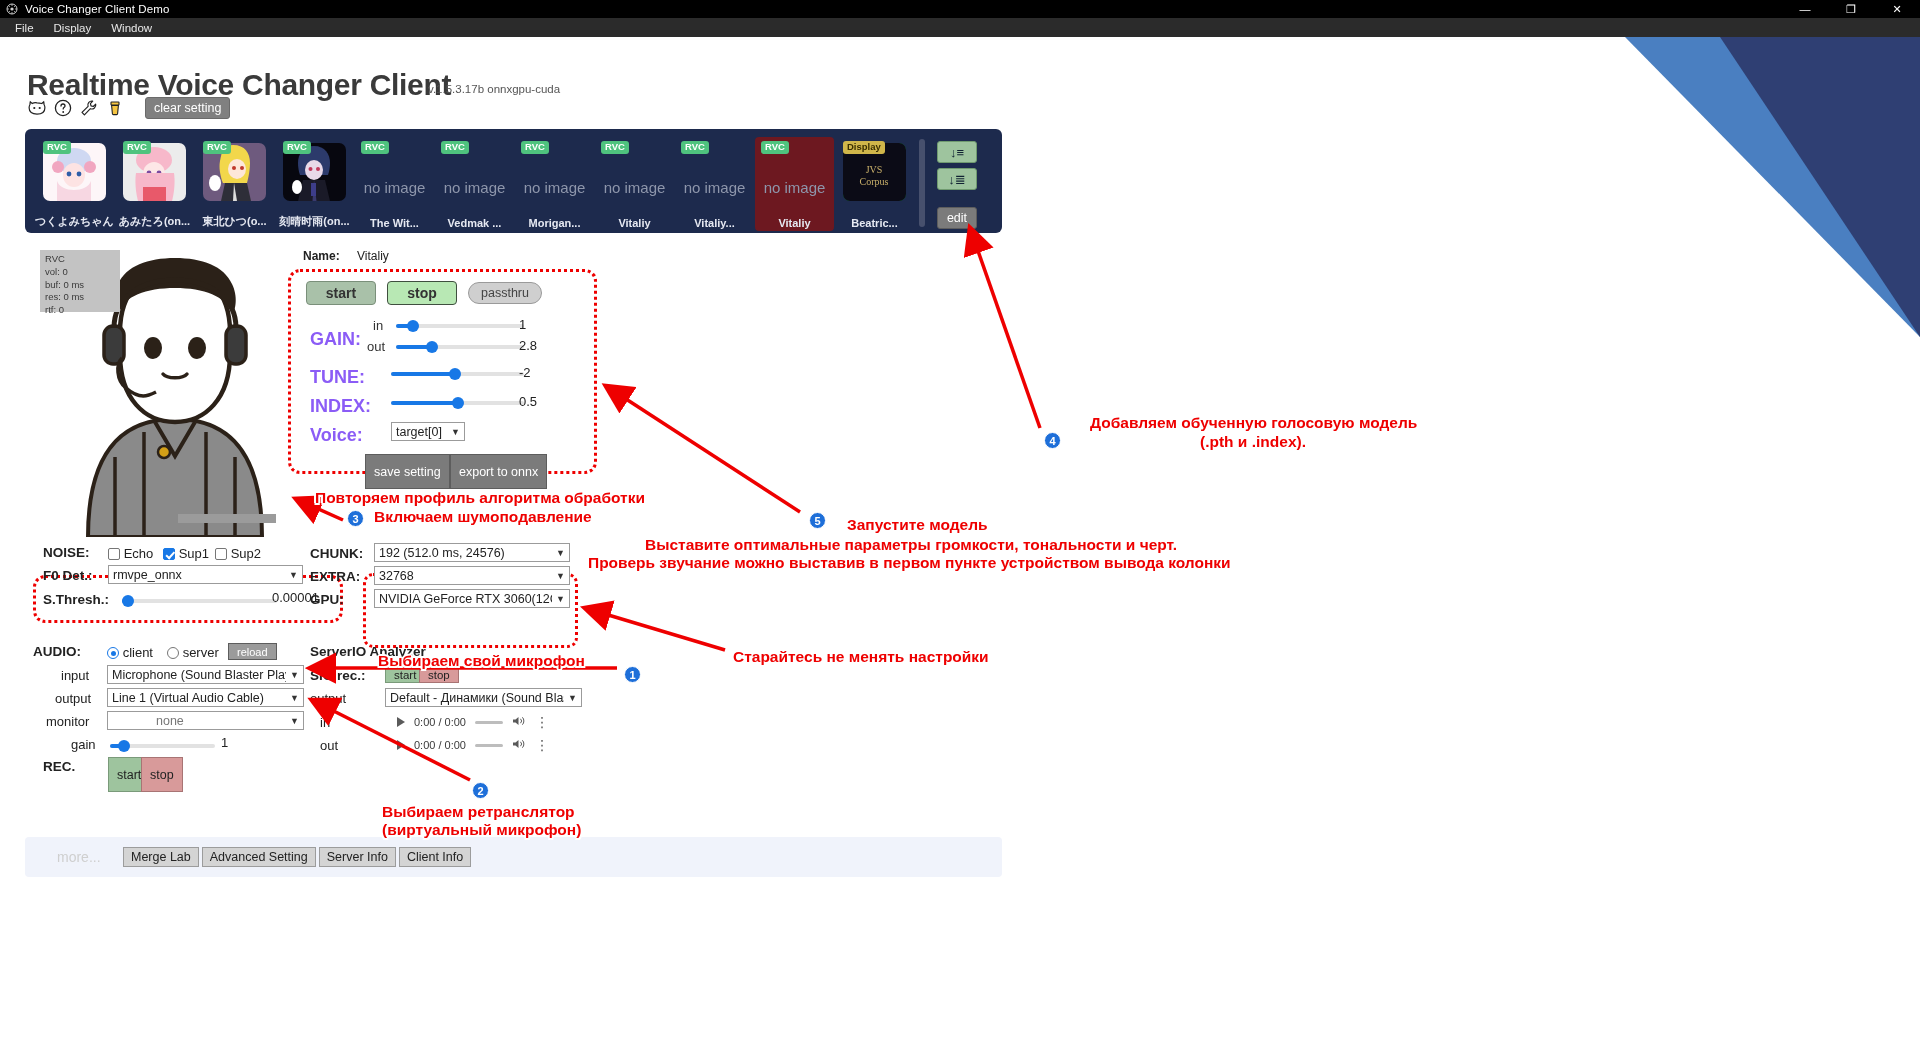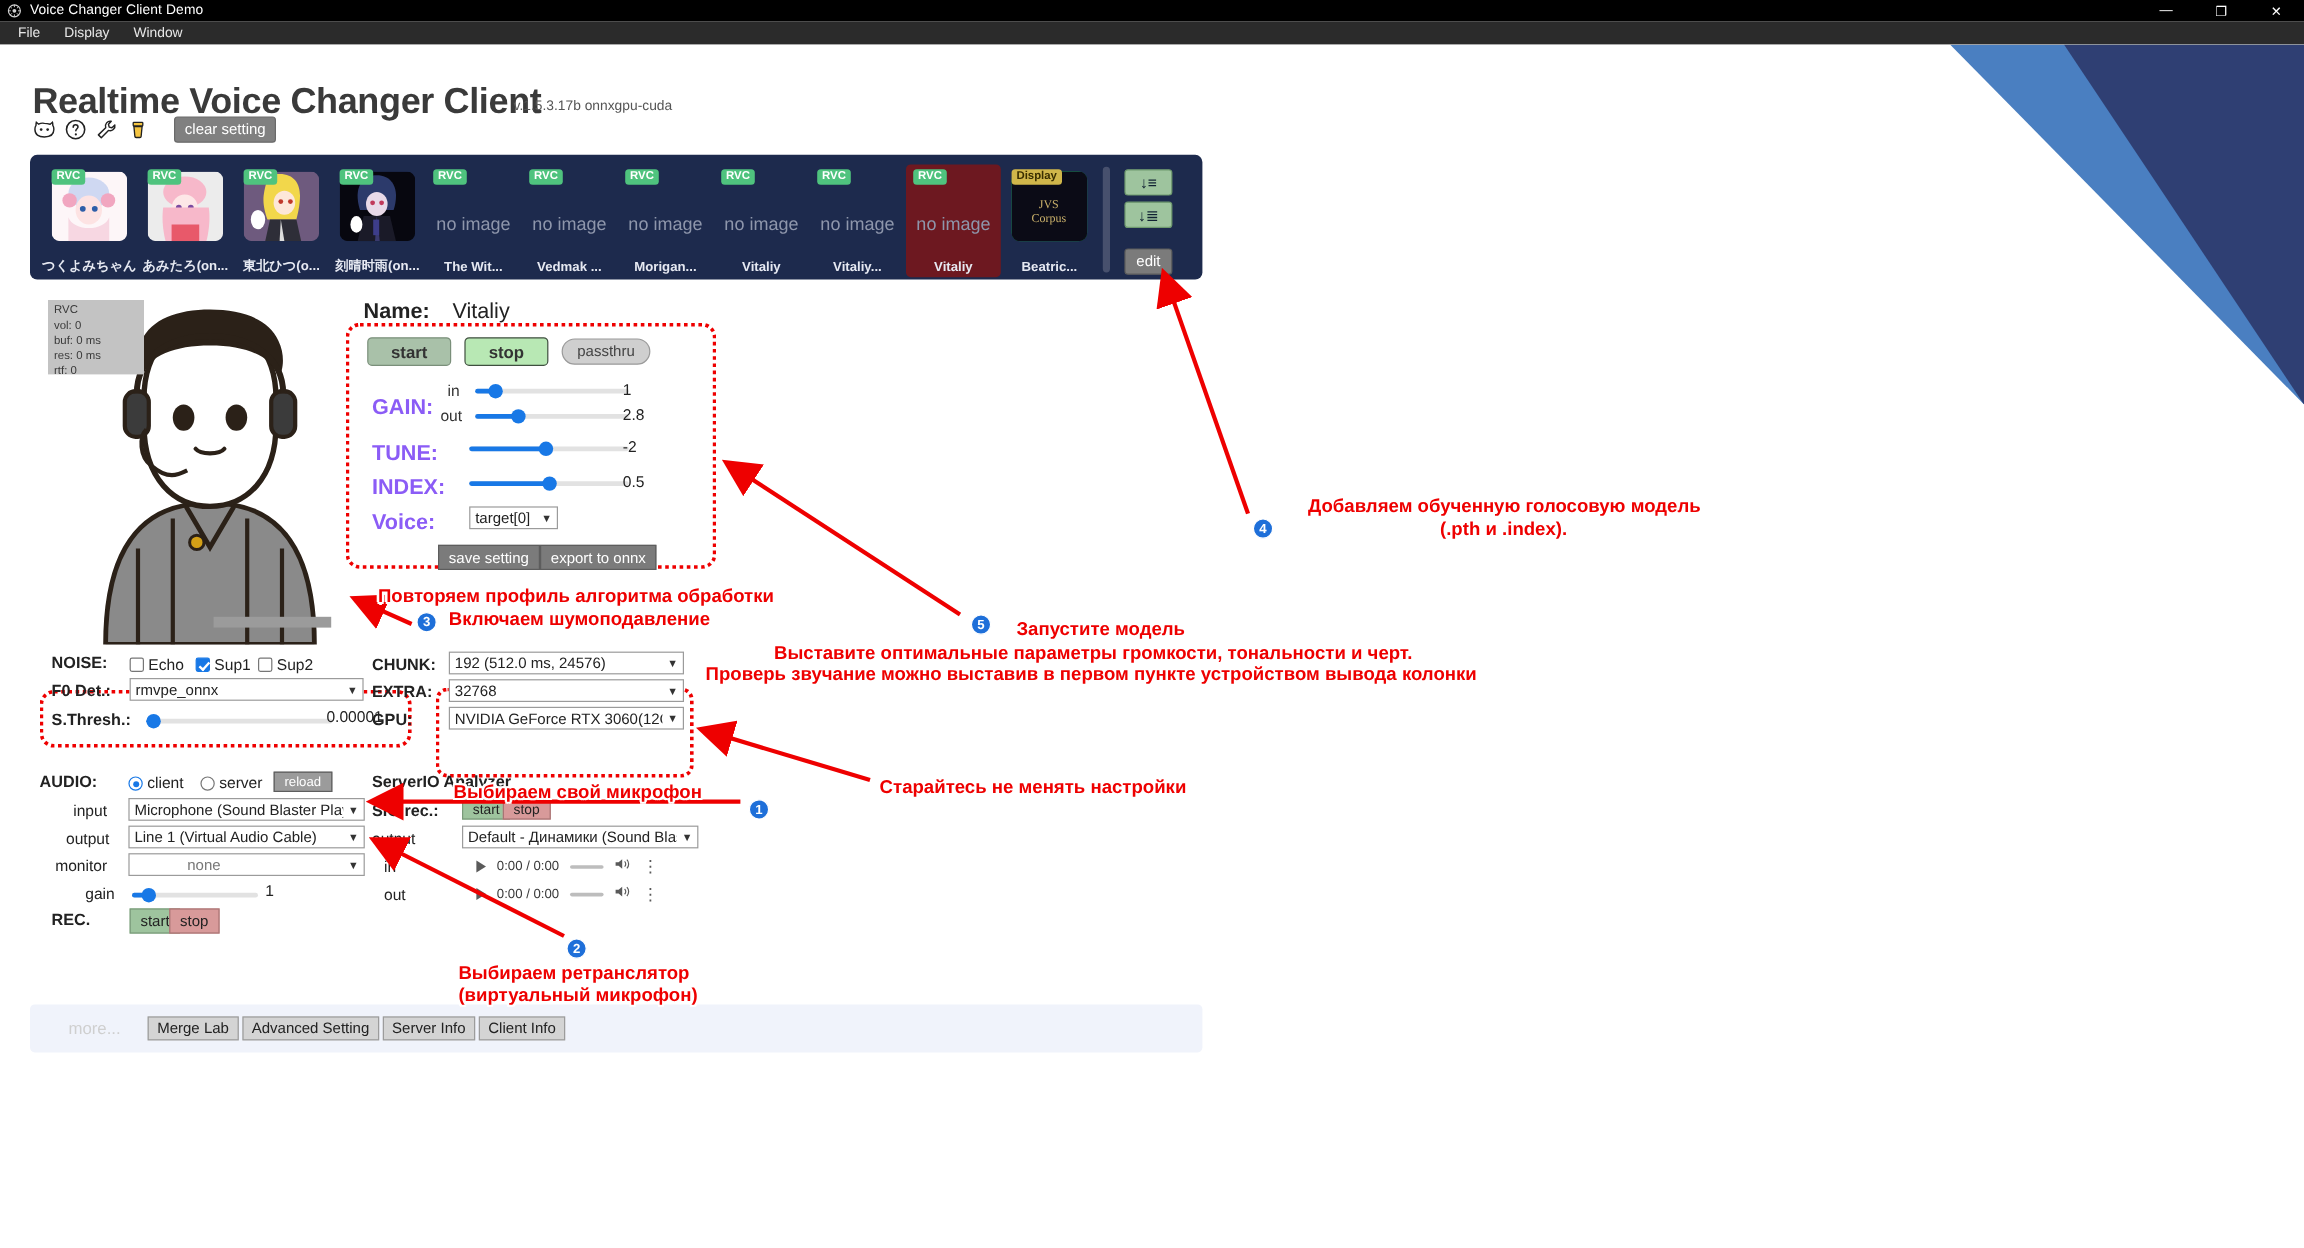--- a/index.html
+++ b/index.html
@@ -94,21 +94,21 @@
   
   #charart { position:absolute; left:60px; top:215px; width:230px; height:285px; }
 
   #statusbox {
     position:absolute; left:40px; top:213px; width:80px; height:62px;
     background:#c3c3c3; color:#3a3a3a; font-size:9.5px; line-height:1.35;
     padding:3px 5px; z-index:8;
   }
 
   
-  .nameline { position:absolute; left:303px; top:212px; font-size:18px; font-weight:bold; color:#222; }
+  .nameline { position:absolute; left:303px; top:212px; font-size:12px; font-weight:bold; color:#222; }
   .nameline .val { font-weight:normal; margin-left:14px; }
 
   #ctrlpanel {
     position:absolute; left:288px; top:232px; width:309px; height:205px;
     border:3px dotted #ee0000; border-radius:12px; background:#fff;
   }
   .btnrow { position:absolute; left:15px; top:9px; display:flex; gap:11px; }
   .btn-start { width:70px;height:24px;background:#a9c1a9;border:1px solid #7a8f7a;border-radius:4px;
                font-size:14px;font-weight:bold;color:#333;display:flex;align-items:center;justify-content:center;}
   .btn-stop  { width:70px;height:24px;background:#b8e8b4;border:1px solid #3f4f3f;border-radius:4px;
@@ -125,21 +125,21 @@
 
   .selbox {
     border:1px solid #9b9b9b; background:#fff; font-size:12.5px; color:#222;
     padding:1px 4px; height:19px; display:flex; align-items:center; justify-content:space-between;
   }
   .selbox .cv { overflow:hidden; white-space:nowrap; }
   .selbox .car { font-size:9px; margin-left:4px; color:#333; }
 
   .grayb {
     background:#7b7b7b; color:#fff; border:1px solid #5d5d5d; font-size:12.5px;
-    height:21px; display:flex;align-items:center;justify-content:center; padding:0 8px;
+    height:35px; display:flex;align-items:center;justify-content:center; padding:0 8px;
   }
 
   
   #noisepanel {
     position:absolute; left:33px; top:538px; width:310px; height:48px;
     border:3px dotted #ee0000; border-radius:12px;
   }
   #chunkpanel {
     position:absolute; left:363px; top:536px; width:215px; height:75px;
     border:3px dotted #ee0000; border-radius:10px;

